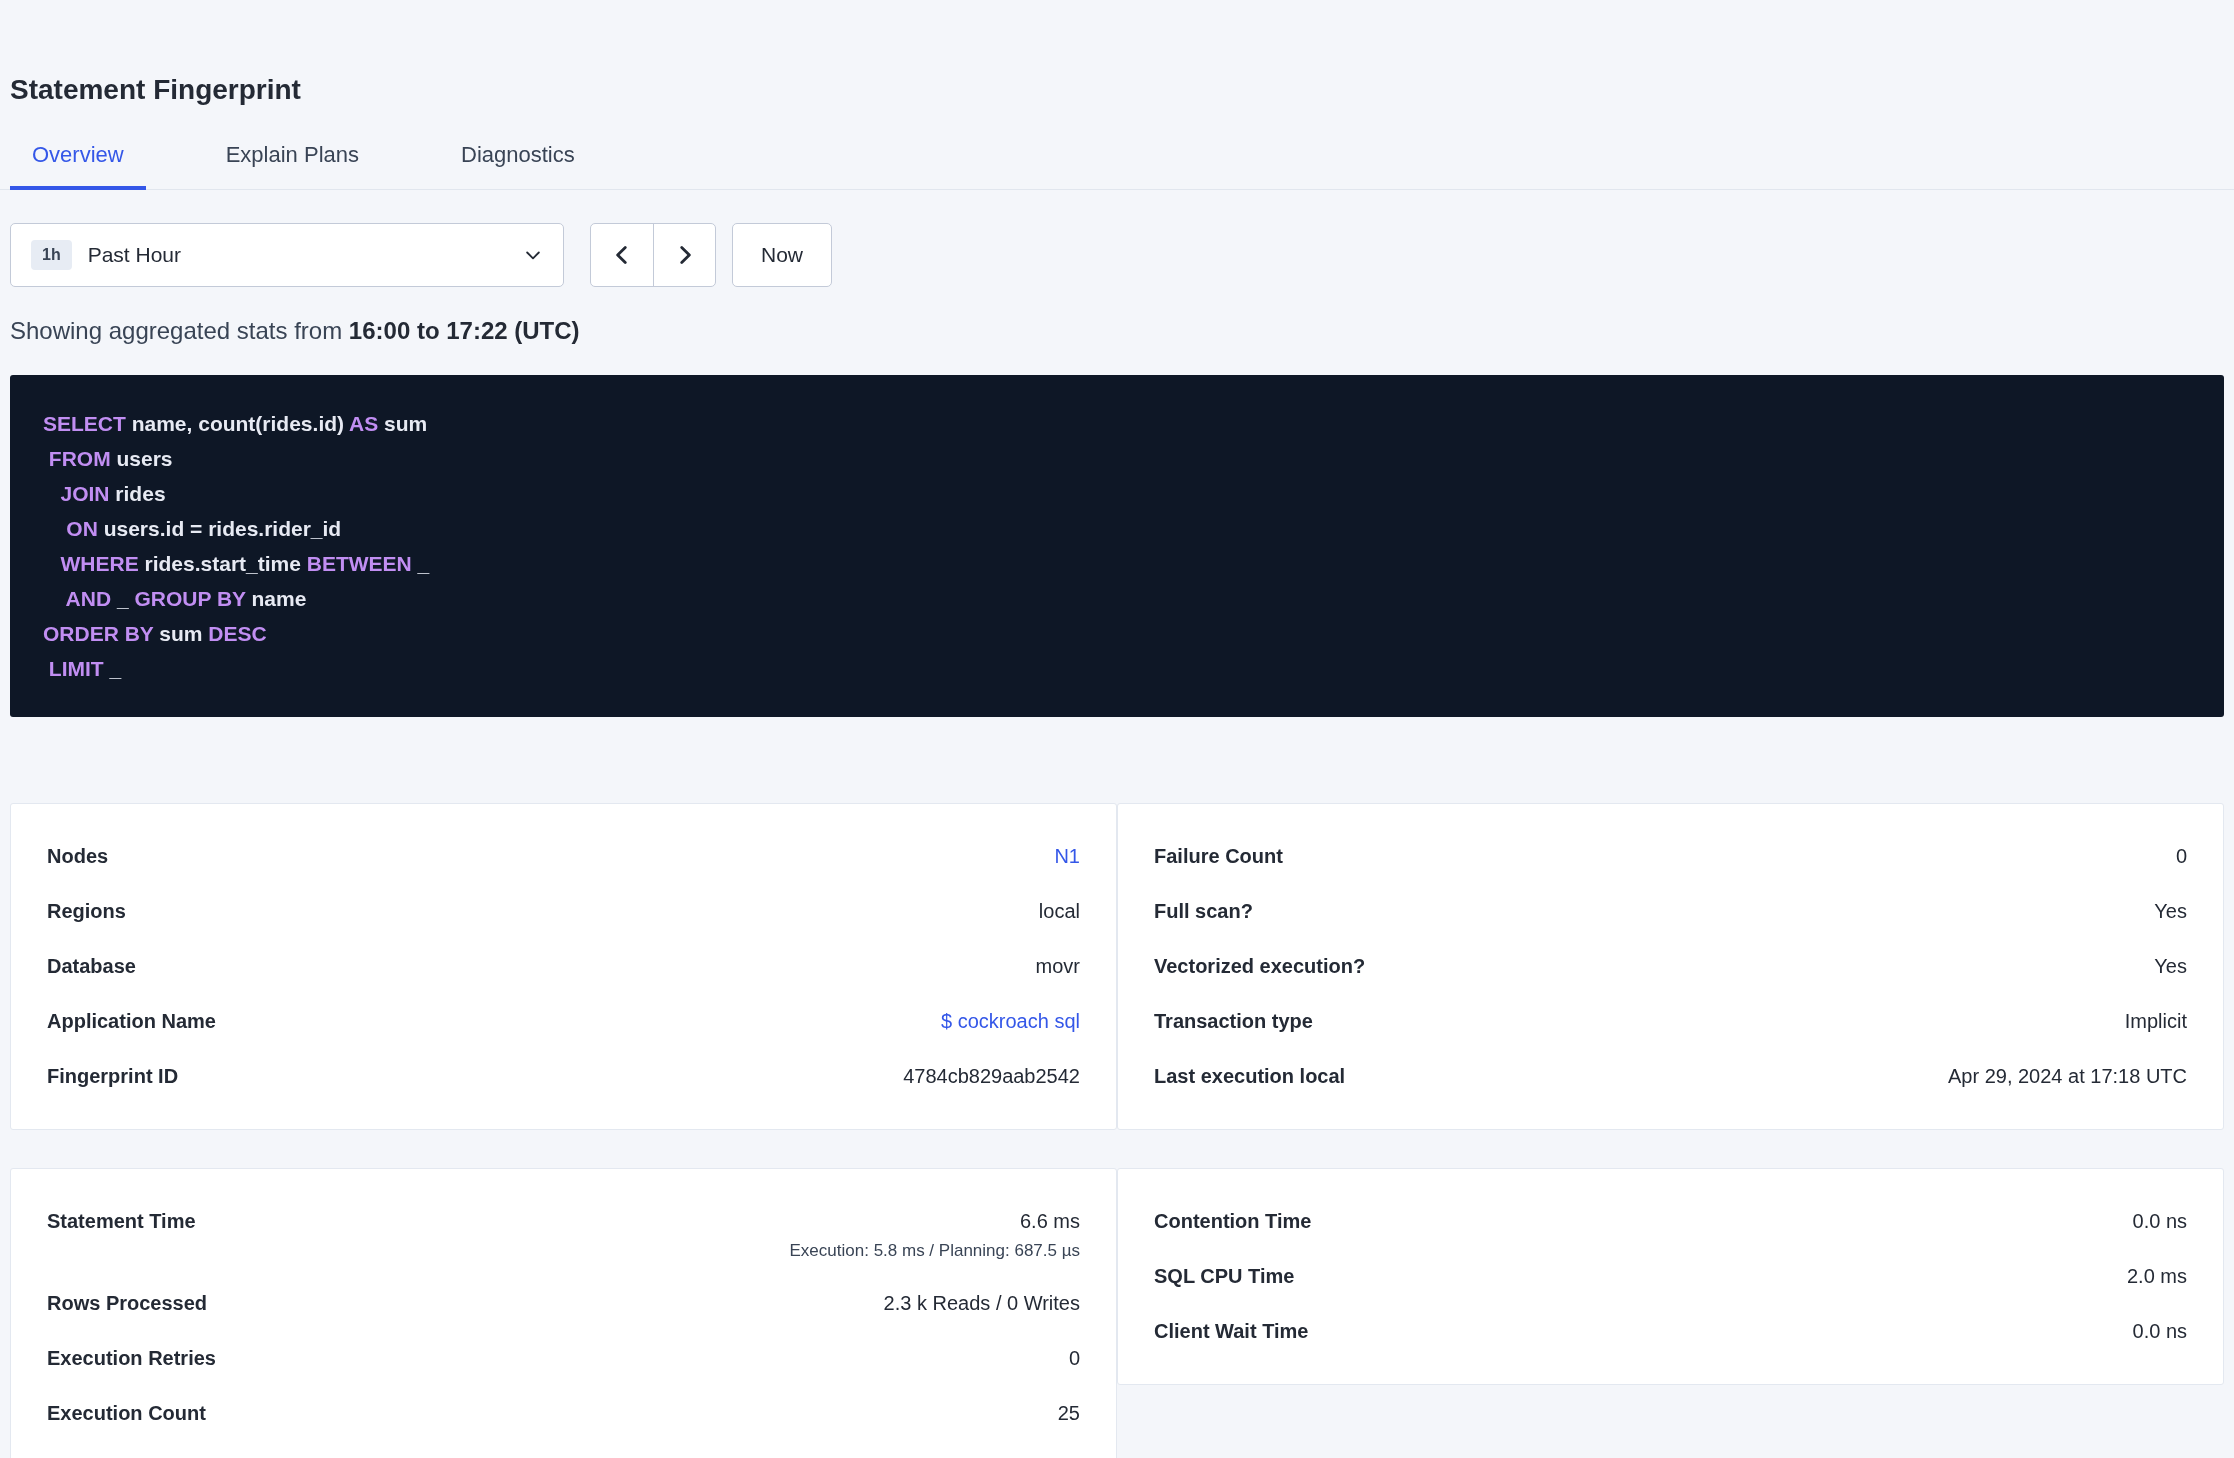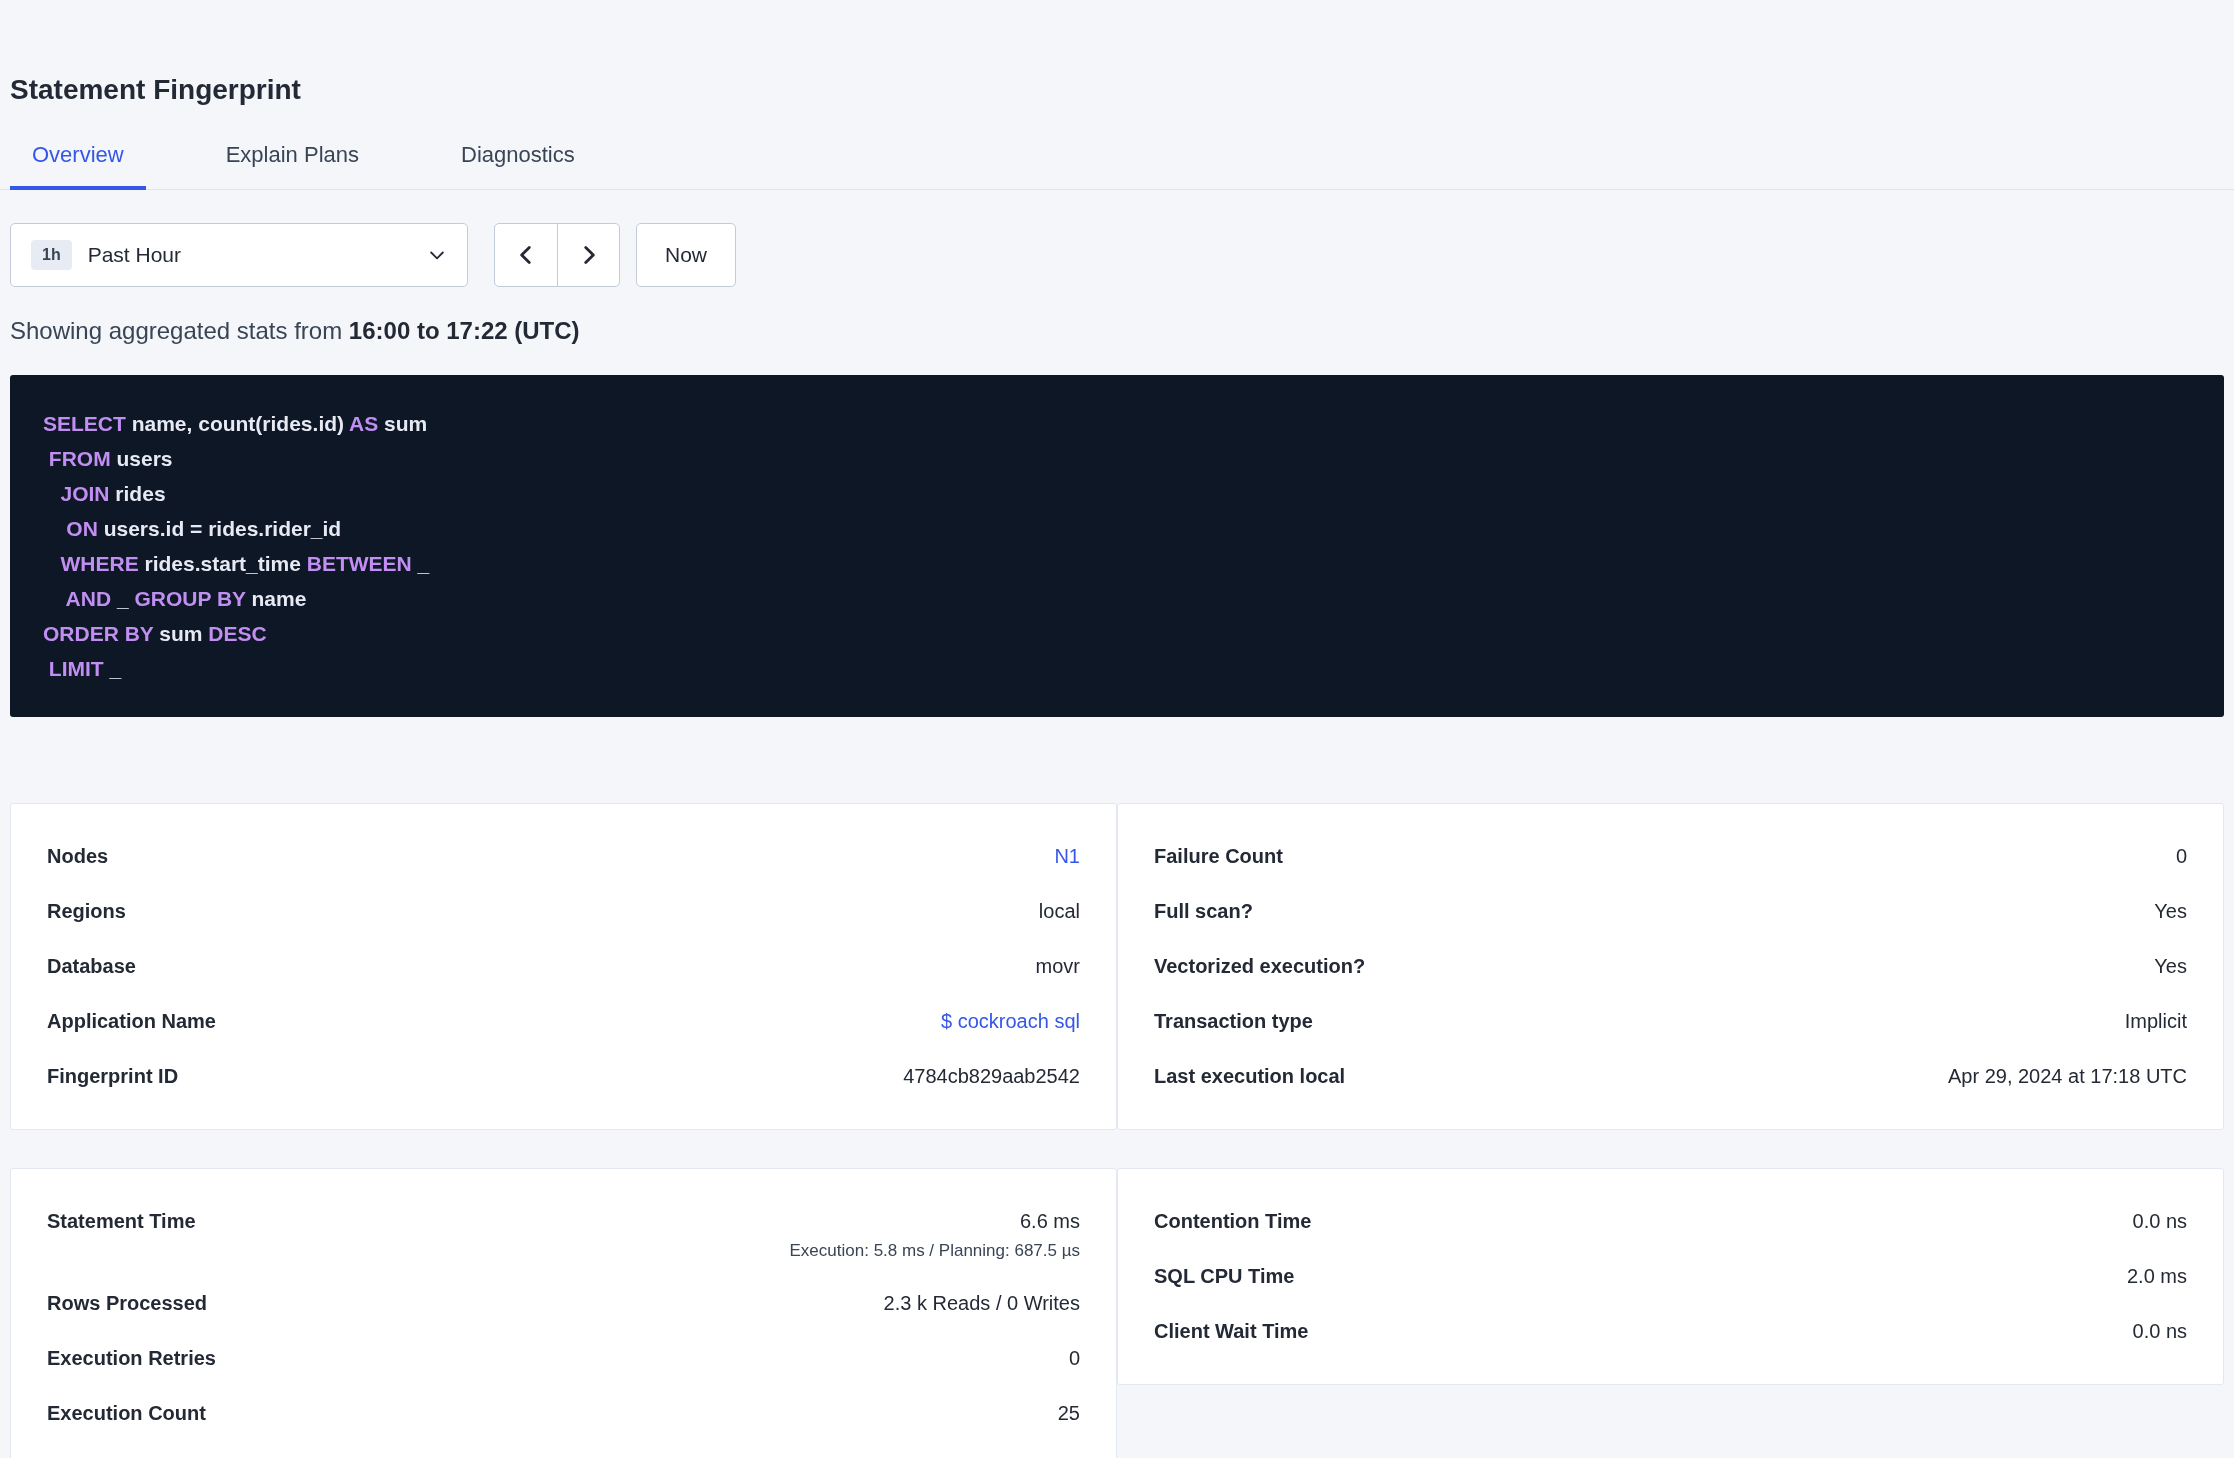--- a/index.html
+++ b/index.html
@@ -54,21 +54,21 @@
     border-bottom: 4px solid var(--accent);
   }
 
   
   .controls-row {
     display: flex;
     align-items: center;
     margin-top: 33px;
   }
   .time-dropdown {
-    width: 458px;
+    width: 554px;
     height: 64px;
     background: #fff;
     border: 1px solid var(--control-border);
     border-radius: 5px;
     display: flex;
     align-items: center;
     padding: 0 20px;
     cursor: pointer;
     font-family: inherit;
   }

